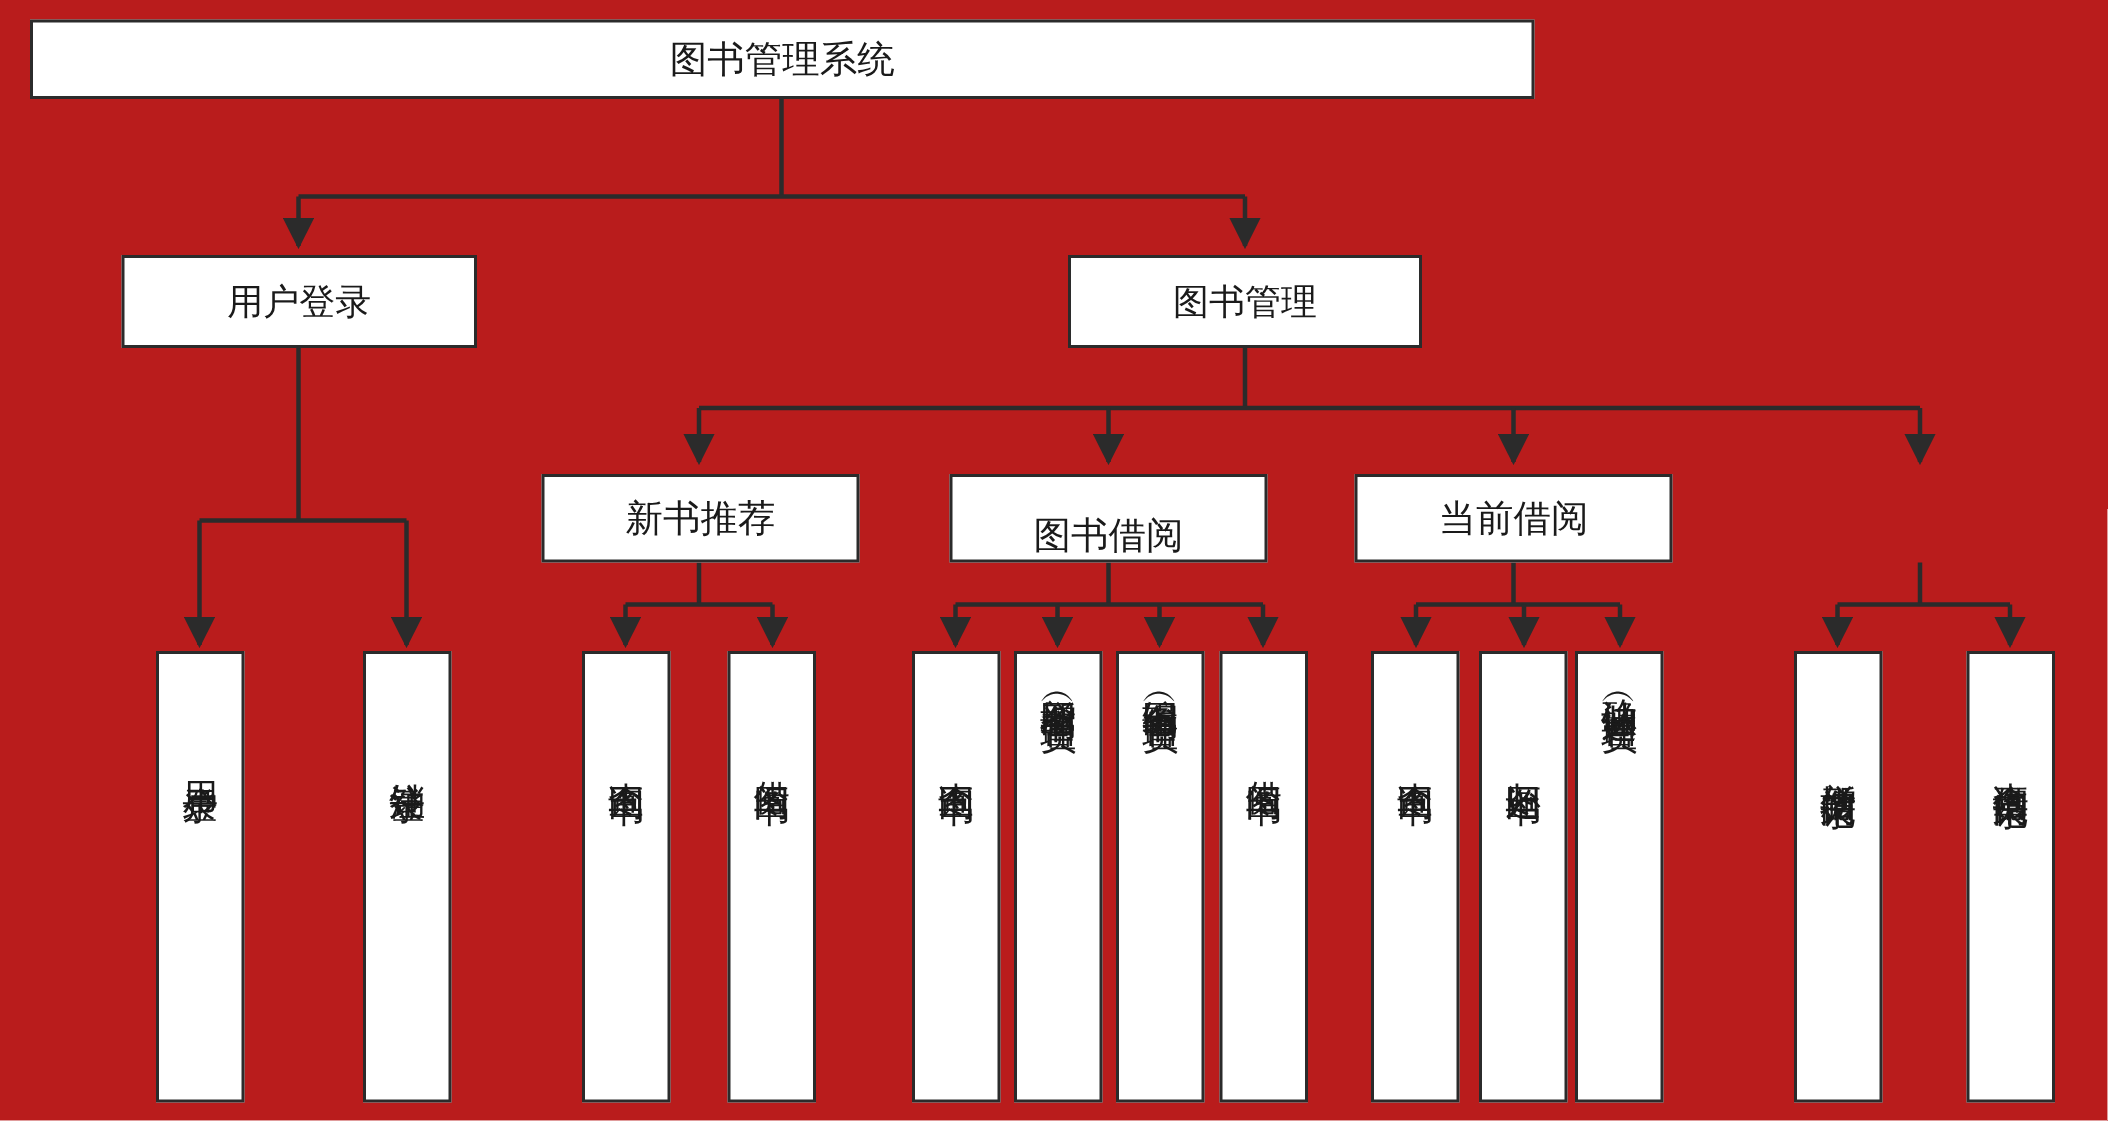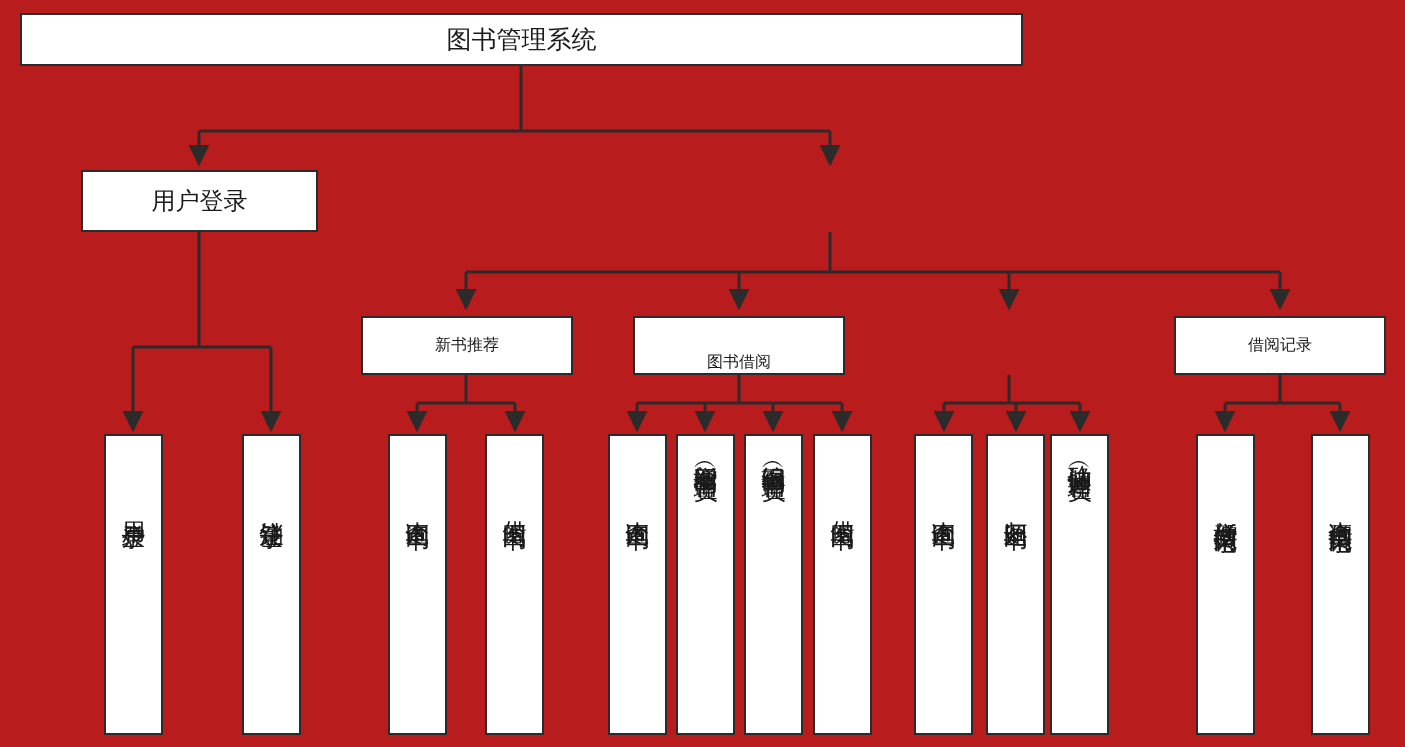--- a/index.html
+++ b/index.html
@@ -36,21 +36,21 @@
     justify-content: center;
     color: #1a1a1a;
   }
   .node.root {
     font-size: 25px;
   }
   .node.level2 {
     font-size: 24px;
   }
   .node.level3 {
-    font-size: 16px;
+    font-size: 25px;
   }
   .node.leaf {
     font-size: 24px;
     padding: 6px 0;
     align-items: flex-start;
   }
   .node.leaf .vtext {
     writing-mode: vertical-rl;
     text-orientation: upright;
     letter-spacing: 2px;
@@ -125,29 +125,32 @@
     </g>
   </svg>
 
   <div class="node root" style="left:20px; top:13px; width:1003px; height:53px;">
     <span>图书管理系统</span>
   </div>
 
   <div class="node level2" style="left:81px; top:170px; width:237px; height:62px;">
     <span>用户登录</span>
   </div>
+  <div class="node level2" style="left:712px; top:170px; width:236px; height:62px;">
+    <span>图书管理</span>
+  </div>
 
   <div class="node level3" style="left:361px; top:316px; width:212px; height:59px;">
     <span>新书推荐</span>
   </div>
   <div class="node level3" style="left:633px; top:316px; width:212px; height:59px;align-items:flex-end;">
     <span>图书借阅</span>
   </div>
-  <div class="node level3" style="left:1174px; top:316px; width:212px; height:59px;">
-    <span>借阅记录</span>
+  <div class="node level3" style="left:903px; top:316px; width:212px; height:59px;">
+    <span>当前借阅</span>
   </div>
 
   <div class="node leaf mid" style="left:104px; top:434px; width:59px; height:301px;">
     <span class="vtext">用户登录</span>
   </div>
   <div class="node leaf mid" style="left:242px; top:434px; width:59px; height:301px;">
     <span class="vtext">注销登录</span>
   </div>
 
   <div class="node leaf mid" style="left:388px; top:434px; width:59px; height:301px;">

